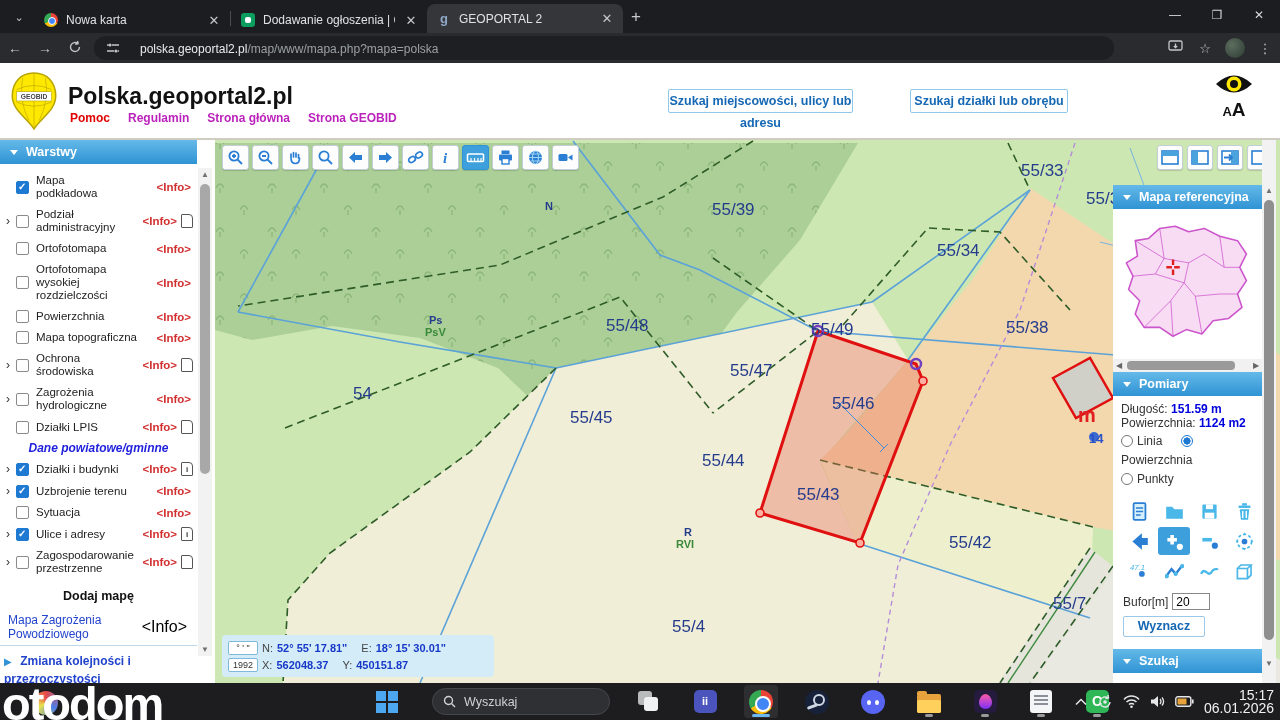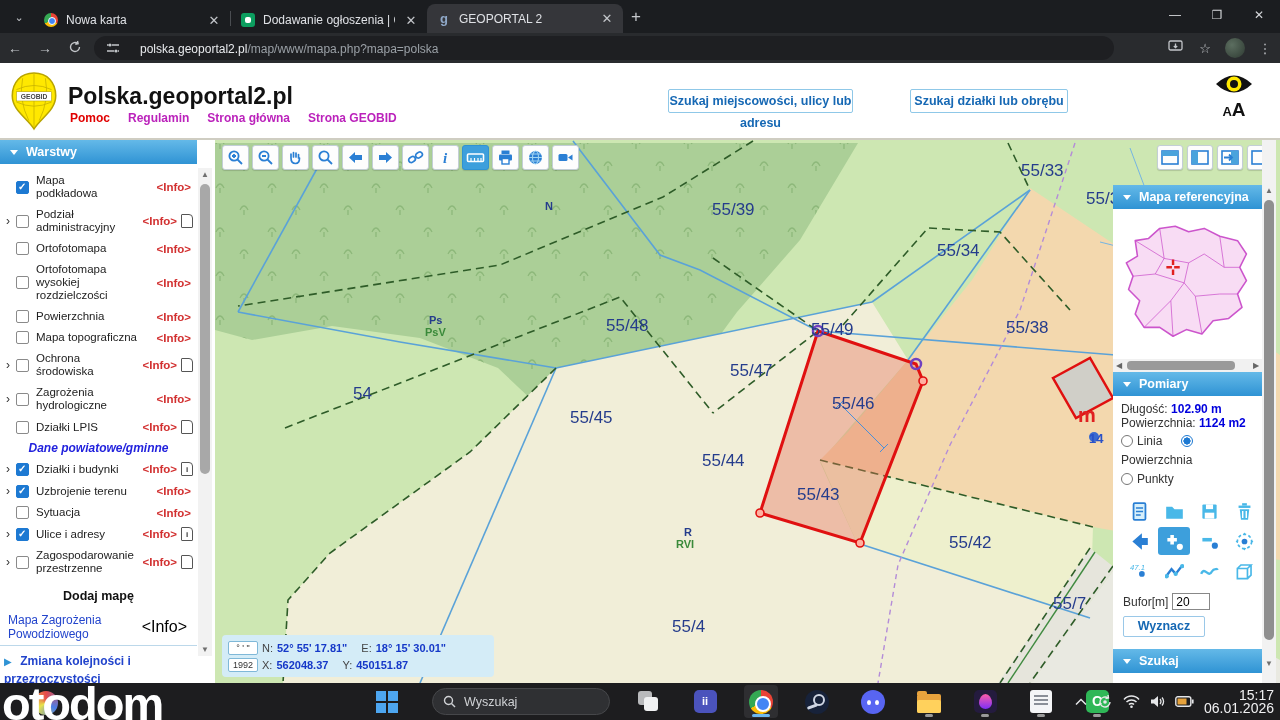--- a/index.html
+++ b/index.html
@@ -578,21 +578,21 @@
           <path d="M40,38 h5 M47,38 h5 M46,31 v5 M46,40 v5" stroke="#e02020" stroke-width="2.2"></path>
         </svg>
       </div>
       <div class="hscroll">
         <div class="la">◀</div>
         <div class="thumb"></div>
         <div class="ra">▶</div>
       </div>
       <div class="panelhdr"><span>Pomiary</span></div>
       <div class="meas">
-        <div><span>Długość:</span> <span class="val">102.90 m</span></div>
+        <div><span>Długość:</span> <span class="val">151.59 m</span></div>
         <div><span>Powierzchnia:</span> <span class="val">1124 m2</span></div>
         <div class="radios">
           <span><span class="rd"></span><span>Linia</span></span>
           <span style="margin-left:15px"><span class="rd on"></span><span>Powierzchnia</span></span><br>
           <span><span class="rd"></span><span>Punkty</span></span>
         </div>
         <div class="icongrid">
           <div class="ib">
               <svg width="19" height="19" viewBox="0 0 16 16">
                 <rect x="3" y="1" width="10" height="14" rx="1" fill="#d8f0fb" stroke="#2a7fd4" stroke-width="1.5"></rect>

